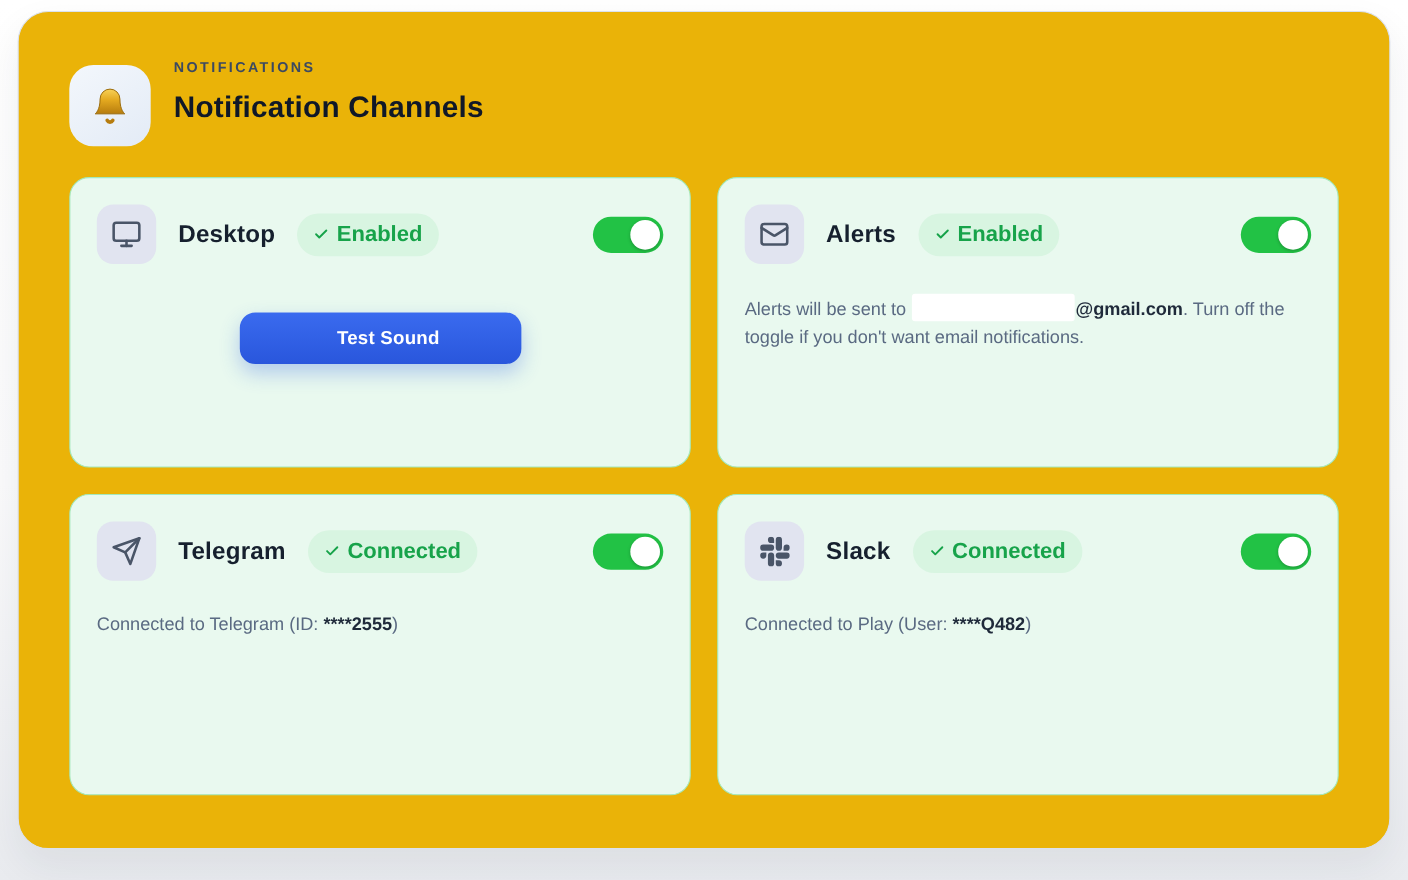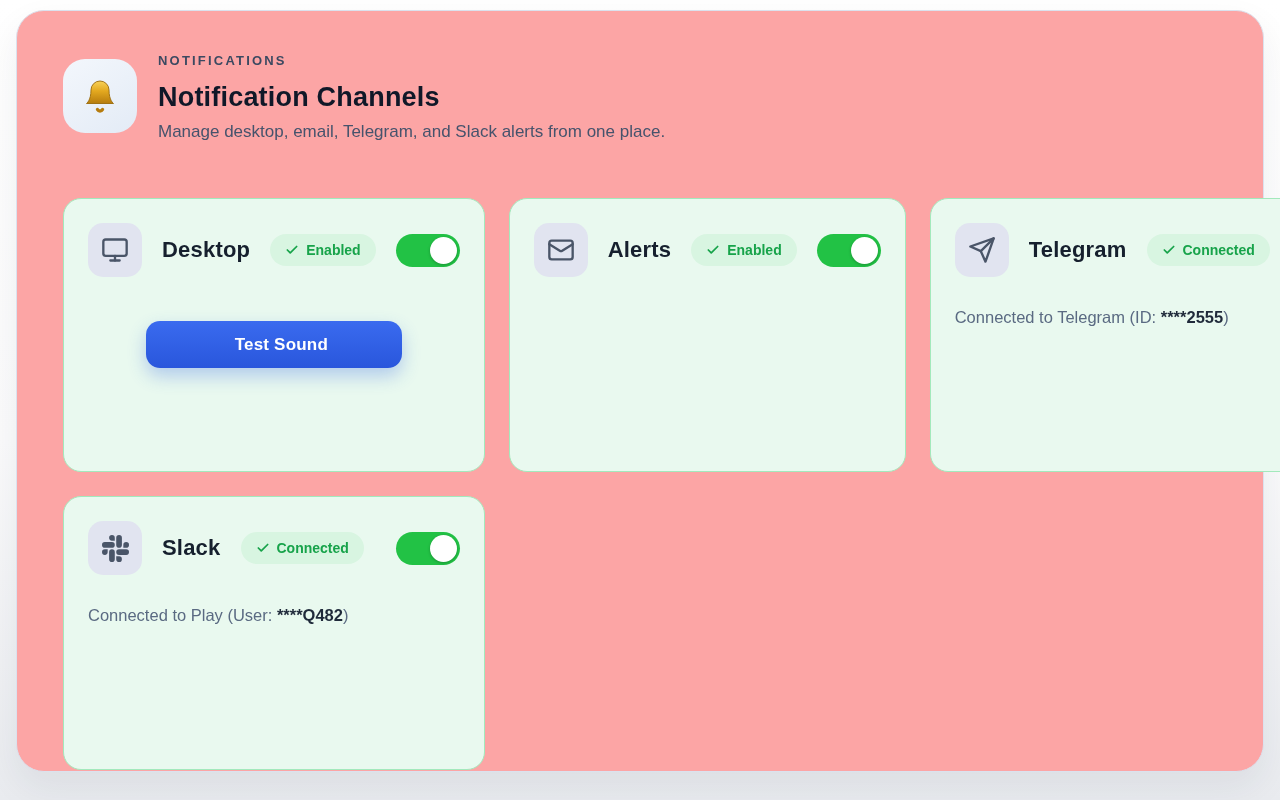--- a/index.html
+++ b/index.html
@@ -5,21 +5,21 @@
   * { box-sizing: border-box; }
   html, body { margin: 0; padding: 0; }
   body {
     width: 1280px; height: 800px; overflow: hidden;
     background: linear-gradient(180deg, #ffffff 0%, #fbfbfc 55%, #e9ebef 100%);
     font-family: "Liberation Sans", sans-serif;
     color: #16202e;
   }
   .panel {
     position: absolute; left: 16px; top: 10px; width: 1248px; height: 762px;
-    background: #fca5a5;
+    background: #eab308;
     border: 1px solid #dbe2ee;
     border-radius: 28px;
     box-shadow: 0 16px 36px rgba(30, 41, 59, 0.07);
     padding: 38px 46px 28px 46px;
   }
   
   .header { display: flex; align-items: flex-start; gap: 21px; }
   .header-icon-tile {
     width: 74px; height: 74px; border-radius: 22px; flex: none;
     background: linear-gradient(145deg, #f3f7fc 0%, #e3ebf6 100%);
@@ -30,43 +30,43 @@
     font-size: 13px; font-weight: 700; letter-spacing: 2.2px;
     color: #3c4961; padding-top: 4px;
   }
   .page-title {
     font-size: 27px; font-weight: 800; color: #101828;
     margin: 14px 0 9px 0; letter-spacing: 0.2px;
   }
   .subtitle { font-size: 17px; color: #46536c; }
   
   .grid {
-    display: grid; grid-template-columns: 1fr 1fr 1fr;
-    column-gap: 24px; row-gap: 24px; margin-top: 56px;
+    display: grid; grid-template-columns: 1fr 1fr;
+    column-gap: 24px; row-gap: 24px; margin-top: 28px;
   }
   .card {
     background: #e9f9ef;
     border: 1.5px solid #a3e9bc;
     border-radius: 18px;
     padding: 24px;
     min-height: 264px;
   }
   .card.tall { min-height: 274px; }
   .card-head { display: flex; align-items: center; gap: 20px; }
   .icon-tile {
     width: 54px; height: 54px; border-radius: 15px; flex: none;
     background: #e1e4f0;
     display: flex; align-items: center; justify-content: center;
   }
   .card-title { font-size: 22px; font-weight: 700; color: #16202e; letter-spacing: 0.2px; }
   .badge {
     display: inline-flex; align-items: center; gap: 7px;
     background: #d8f5e1; border-radius: 999px;
     padding: 8px 15px;
-    font-size: 14px; font-weight: 700; color: #17a34a;
+    font-size: 20px; font-weight: 700; color: #17a34a;
   }
   .toggle {
     margin-left: auto; flex: none; position: relative;
     width: 64px; height: 33px; border-radius: 999px;
     background: #22c245; cursor: pointer;
   }
   .toggle .knob {
     position: absolute; top: 3px; right: 3px;
     width: 27px; height: 27px; border-radius: 50%;
     background: #ffffff; box-shadow: 0 1px 3px rgba(0,0,0,0.25);
@@ -110,21 +110,20 @@
             </linearGradient>
           </defs>
           <path d="M6 8a6 6 0 0 1 12 0c0 7 3 9 3 9H3s3-2 3-9" fill="url(#goldGrad)" stroke="#9a6a0a" stroke-width="0.6"></path>
           <path d="M10.3 21a1.94 1.94 0 0 0 3.4 0" fill="none" stroke="#b67c0e" stroke-width="2.2" stroke-linecap="round"></path>
         </svg>
       </span>
     </div>
     <div class="header-text">
       <div class="eyebrow">NOTIFICATIONS</div>
       <div class="page-title">Notification Channels</div>
-      <div class="subtitle">Manage desktop, email, Telegram, and Slack alerts from one place.</div>
     </div>
   </div>
 
   <div class="grid">
 
     <div class="card">
       <div class="card-head">
         <div class="icon-tile">
           <span>
             <svg width="28" height="28" viewBox="0 0 24 24" fill="none" stroke="#4a5568" stroke-width="2" stroke-linecap="round" stroke-linejoin="round">
@@ -166,20 +165,23 @@
             <svg width="14" height="14" viewBox="0 0 24 24" fill="none" stroke="#17a34a" stroke-width="3" stroke-linecap="round" stroke-linejoin="round">
                 <polyline points="20 6 9 17 4 12"></polyline>
               </svg>
           </span>
           <span>Enabled</span>
         </span>
         <div class="toggle">
           <span class="knob"></span>
         </div>
       </div>
+      <div class="card-desc">
+        <span>Alerts will be sent to</span><span class="redacted-box"></span><strong>@gmail.com</strong><span>. Turn off the toggle if you don't want email notifications.</span>
+      </div>
     </div>
 
     <div class="card tall">
       <div class="card-head">
         <div class="icon-tile">
           <span>
             <svg width="28" height="28" viewBox="0 0 24 24" fill="none" stroke="#4a5568" stroke-width="2" stroke-linecap="round" stroke-linejoin="round">
               <path d="m22 2-7 20-4-9-9-4Z"></path>
               <path d="M22 2 11 13"></path>
             </svg>

